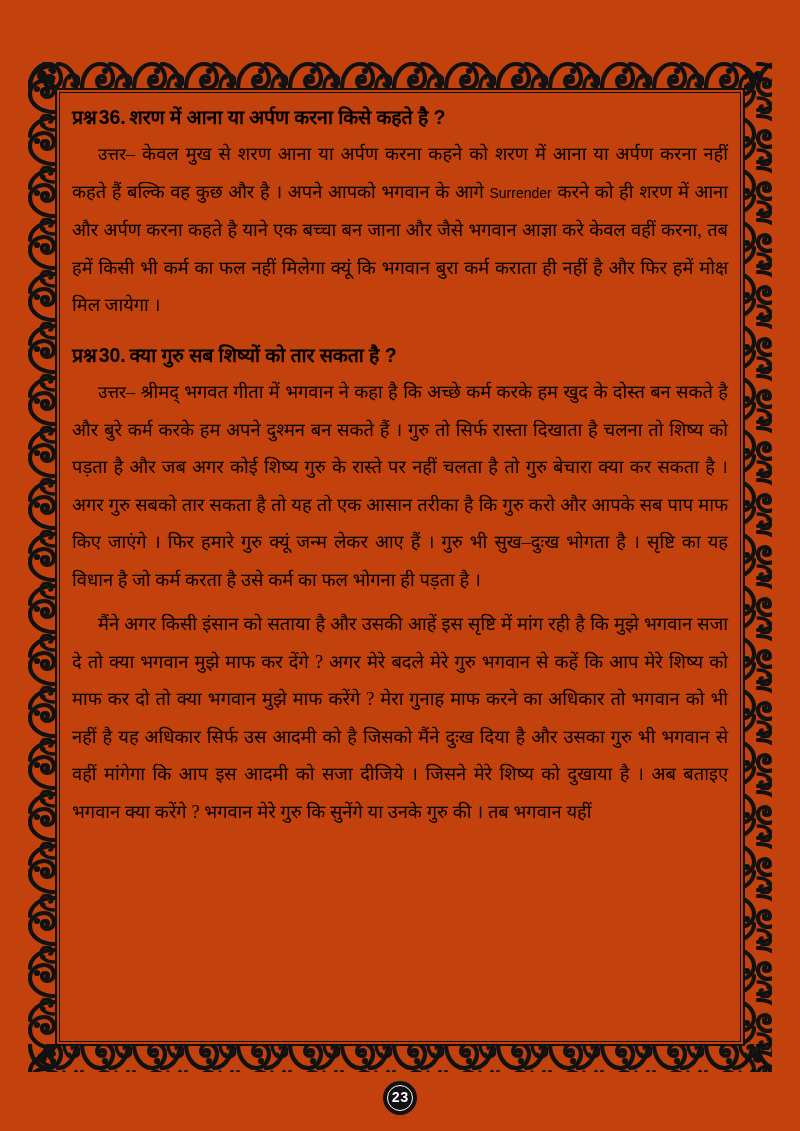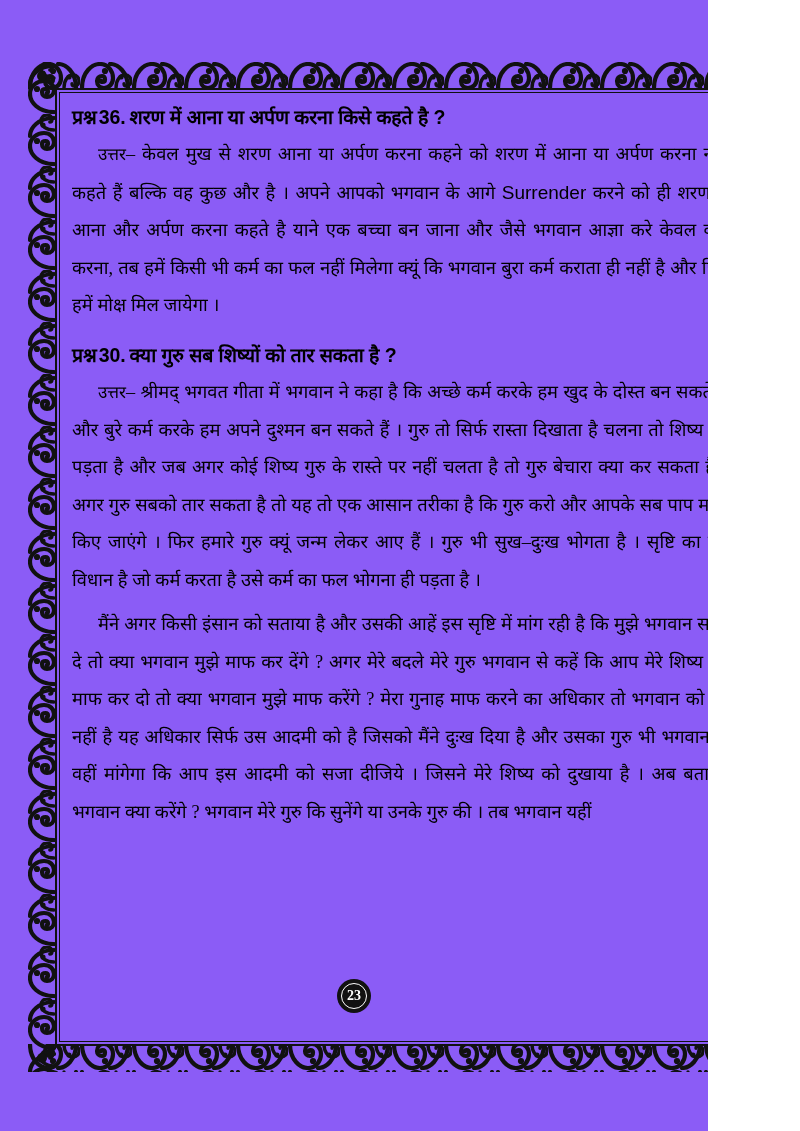--- a/index.html
+++ b/index.html
@@ -2,23 +2,23 @@
 <html lang="hi"><head>
 <meta charset="utf-8">
 <style>
   html, body {
     margin: 0;
     padding: 0;
     background: #ffffff;
   }
   .page {
     position: relative;
-    width: 708px;
+    width: 800px;
     height: 1131px;
-    background: #8b5cf6;
+    background: #c2410c;
     overflow: hidden;
     font-family: "Liberation Serif", "DejaVu Serif", serif;
   }
 
   
   .ornate-frame {
     position: absolute;
     left: 28px;
     top: 62px;
     width: 744px;
@@ -84,41 +84,41 @@
     word-spacing: 0.2px;
   }
   .para.last-line-natural { text-align-last: left; }
   .para b.ans-label {
     font-family: "Liberation Sans", "DejaVu Sans", sans-serif;
     font-weight: normal;
     font-size: 17px;
   }
   .para .latin {
     font-family: "Liberation Sans", "DejaVu Sans", sans-serif;
-    font-size: 19px;
+    font-size: 14px;
   }
 
   .block-gap { height: 7px; }
   .heading-gap { height: 10px; }
 
   
   .page-number {
     position: absolute;
     left: 50%;
-    top: 996px;
+    top: 1098px;
     transform: translate(-50%, -50%);
     width: 34px;
     height: 34px;
     border-radius: 50%;
     background: #111111;
     color: #ffffff;
     display: flex;
     align-items: center;
     justify-content: center;
-    font-family: Liberation Serif, serif;
+    font-family: Liberation Mono, monospace;
     font-size: 14px;
     font-weight: bold;
     z-index: 5;
   }
   .page-number::after {
     content: "";
     position: absolute;
     left: 4px; top: 4px; right: 4px; bottom: 4px;
     border: 1.5px solid #ffffff;
     border-radius: 50%;

